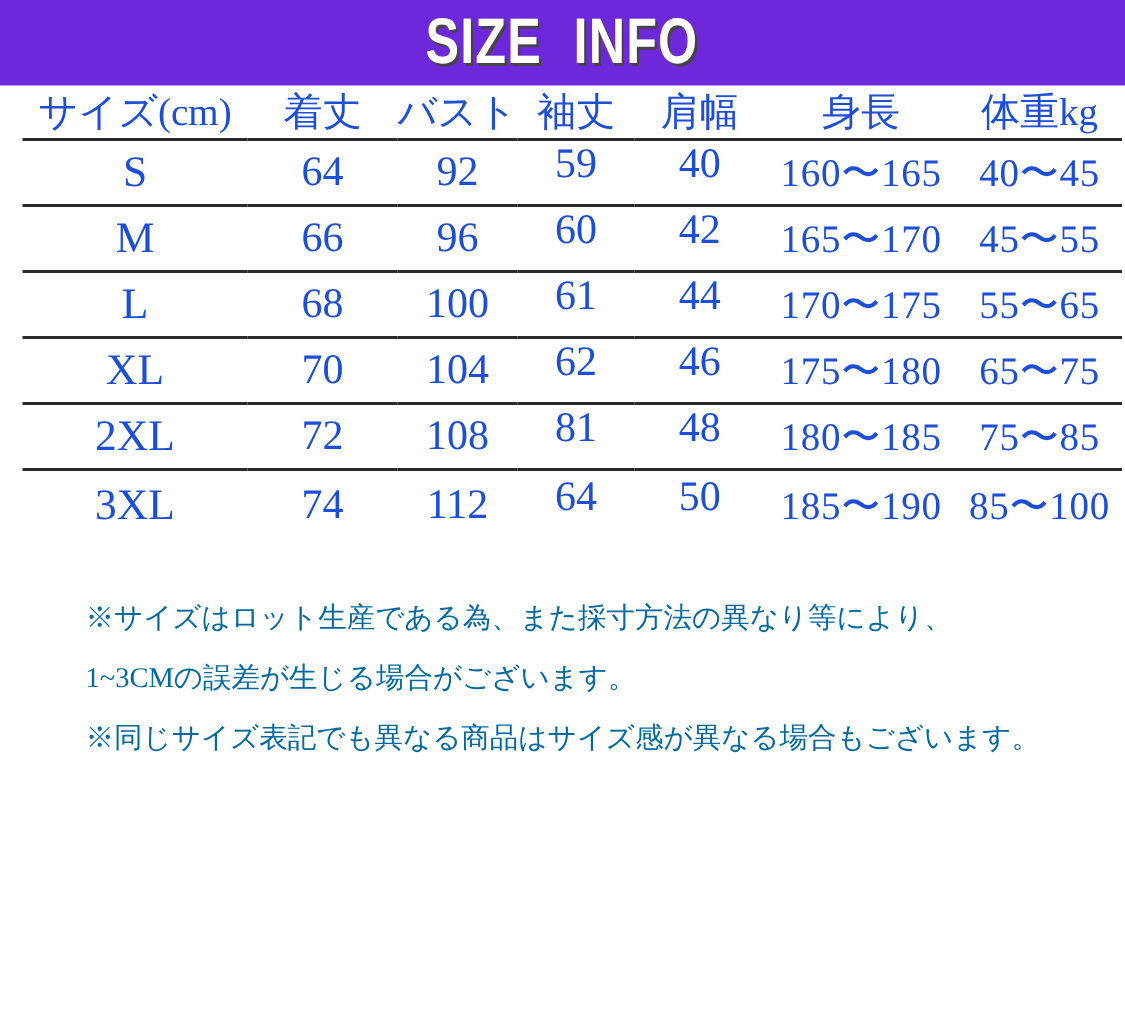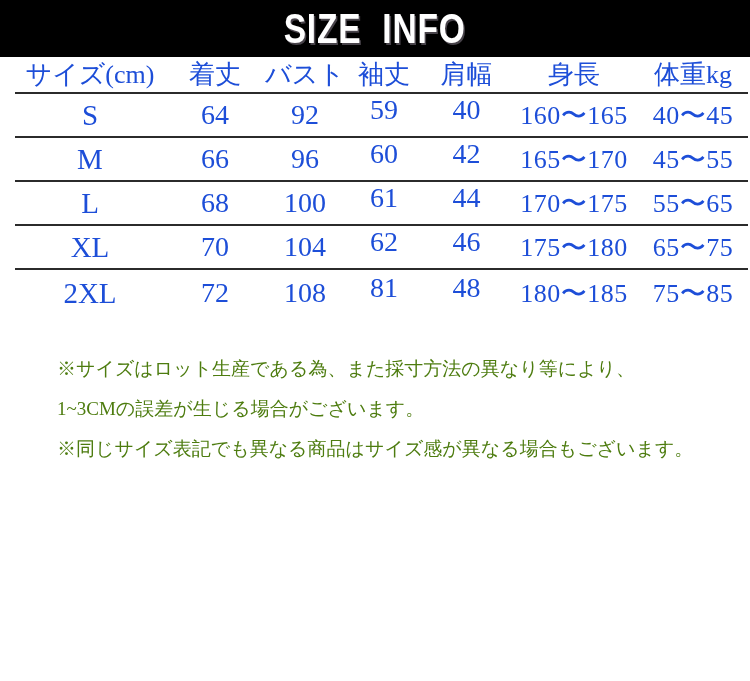--- a/index.html
+++ b/index.html
@@ -1,21 +1,21 @@
 <!DOCTYPE html>
 <html><head>
 <meta charset="utf-8">
 <style>
   html, body { margin:0; padding:0; }
   body {
     width:750px; height:681px; background:#ffffff; overflow:hidden;
     font-family:"Liberation Serif","DejaVu Serif",serif;
   }
   .banner {
-    width:750px; height:57px; background:#000000;
+    width:750px; height:57px; background:#6d28d9;
     text-align:center; line-height:57px;
   }
   .banner .title {
     display:inline-block; color:#ffffff;
     font-family:"Liberation Sans","DejaVu Sans",sans-serif;
     font-weight:bold; font-size:43px; letter-spacing:1px; word-spacing:14px;
     transform:scaleX(0.78); transform-origin:center;
     text-shadow:2px 2px 0 #48434a;
     vertical-align:top;
   }
@@ -29,21 +29,21 @@
   }
   .size-table tbody th, .size-table tbody td {
     height:42px; font-size:28px; border-bottom:2px solid #2b2b2b;
   }
   .size-table tbody tr:last-child th,
   .size-table tbody tr:last-child td { border-bottom:none; height:46px; }
   .size-table tbody th.size-cell { font-size:29px; }
   .size-table td.range { font-size:26px; letter-spacing:0.5px; }
   .size-table td .v { display:inline-block; }
   .size-table td.raised .v { transform:translateY(-5px); }
-  .notes { margin:41px 0 0 57px; color:#4d7c0f; }
+  .notes { margin:41px 0 0 57px; color:#0369a1; }
   .notes p {
     margin:0 0 17px 0; font-size:19px; line-height:23px;
   }
 </style>
 </head>
 <body>
 
 <div class="banner">
   <span class="title">SIZE INFO</span>
 </div>
@@ -108,20 +108,29 @@
     </tr>
     <tr>
       <th class="size-cell">2XL</th>
       <td><span class="v">72</span></td>
       <td><span class="v">108</span></td>
       <td class="raised"><span class="v">81</span></td>
       <td class="raised"><span class="v">48</span></td>
       <td class="range"><span class="v">180〜185</span></td>
       <td class="range"><span class="v">75〜85</span></td>
     </tr>
+    <tr>
+      <th class="size-cell">3XL</th>
+      <td><span class="v">74</span></td>
+      <td><span class="v">112</span></td>
+      <td class="raised"><span class="v">64</span></td>
+      <td class="raised"><span class="v">50</span></td>
+      <td class="range"><span class="v">185〜190</span></td>
+      <td class="range"><span class="v">85〜100</span></td>
+    </tr>
   </tbody>
 </table>
 
 <div class="notes">
   <p>※サイズはロット生産である為、また採寸方法の異なり等により、</p>
   <p>1~3CMの誤差が生じる場合がございます。</p>
   <p>※同じサイズ表記でも異なる商品はサイズ感が異なる場合もございます。</p>
 </div>
 
 </body></html>

